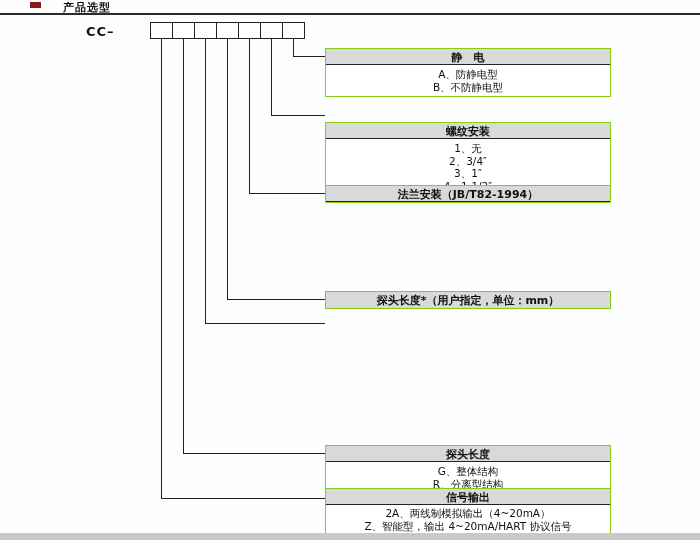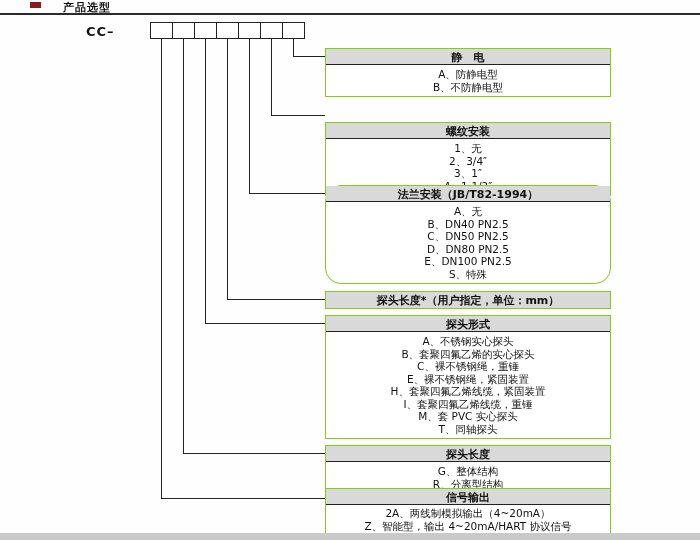--- a/index.html
+++ b/index.html
@@ -80,49 +80,28 @@
   <div class="block" style="top:122px;">
     <div class="block-header">螺纹安装</div>
     <div class="block-body">
       <div class="opt">1、无</div>
       <div class="opt">2、3/4″</div>
       <div class="opt">3、1″</div>
       <div class="opt">4、1-1/2″</div>
     </div>
   </div>
 
-  <div class="block" style="top:185px;border-radius:16px;">
+  <div class="block" style="top:185px;">
     <div class="block-header">法兰安装（JB/T82-1994）</div>
-    <div class="block-body">
-      <div class="opt">A、无</div>
-      <div class="opt">B、DN40 PN2.5</div>
-      <div class="opt">C、DN50 PN2.5</div>
-      <div class="opt">D、DN80 PN2.5</div>
-      <div class="opt">E、DN100 PN2.5</div>
-      <div class="opt">S、特殊</div>
-    </div>
   </div>
 
   <div class="block solo" style="top:291px;">
     <div class="block-header">探头长度*（用户指定，单位：mm）</div>
   </div>
 
-  <div class="block" style="top:315px;">
-    <div class="block-header">探头形式</div>
-    <div class="block-body">
-      <div class="opt">A、不锈钢实心探头</div>
-      <div class="opt">B、套聚四氟乙烯的实心探头</div>
-      <div class="opt">C、裸不锈钢绳，重锤</div>
-      <div class="opt">E、裸不锈钢绳，紧固装置</div>
-      <div class="opt">H、套聚四氟乙烯线缆，紧固装置</div>
-      <div class="opt">I、套聚四氟乙烯线缆，重锤</div>
-      <div class="opt">M、套 PVC 实心探头</div>
-      <div class="opt">T、同轴探头</div>
-    </div>
-  </div>
 
   <div class="block" style="top:445px;">
     <div class="block-header">探头长度</div>
     <div class="block-body">
       <div class="opt">G、整体结构</div>
       <div class="opt">R、分离型结构</div>
     </div>
   </div>
 
   <div class="block" style="top:488px;">

